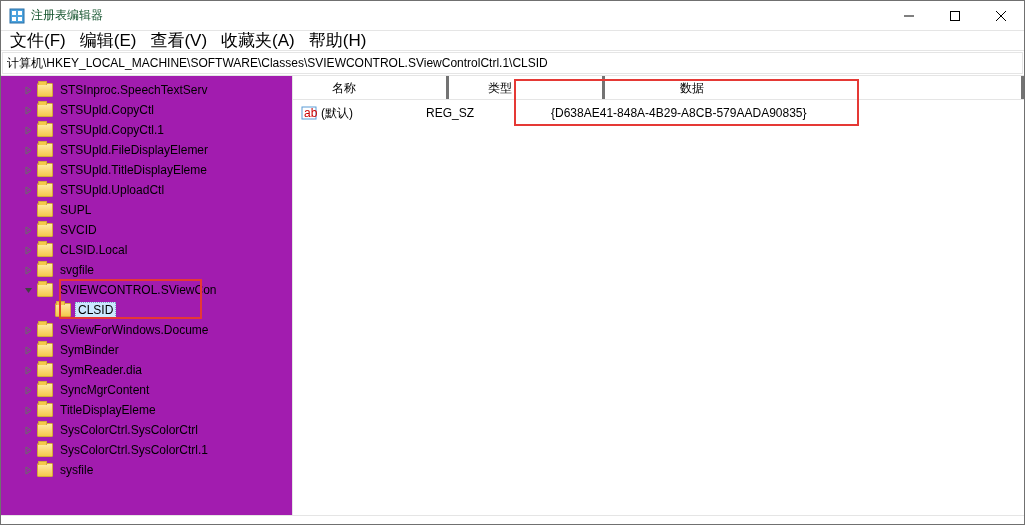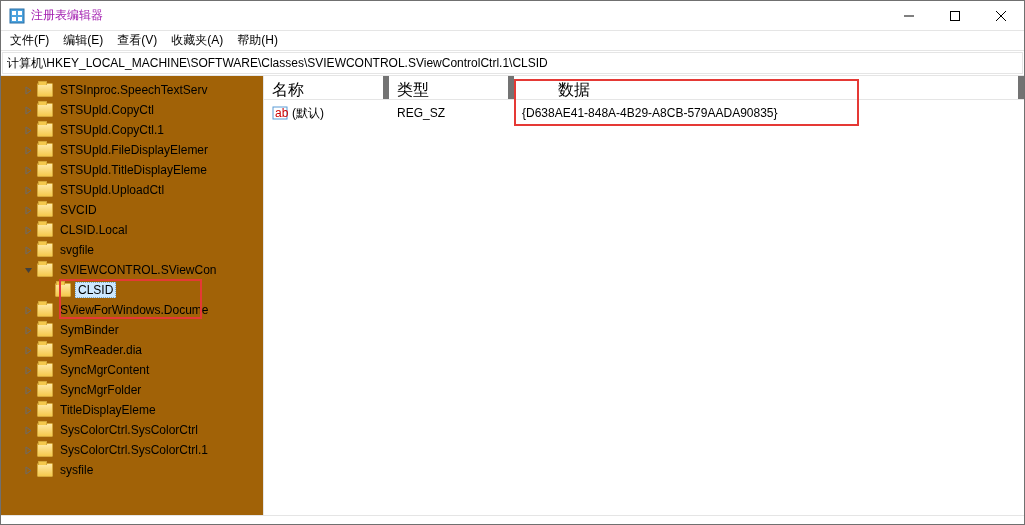--- a/index.html
+++ b/index.html
@@ -1,45 +1,45 @@
 <!DOCTYPE html>
 <html><head>
   <meta charset="utf-8">
   <style>
     * { margin: 0; padding: 0; box-sizing: border-box; font-family: "Segoe UI", "Microsoft YaHei", Tahoma, sans-serif; font-size: 12px; }
     body { background: #fff; width: 1025px; height: 525px; overflow: hidden; position: relative; border: 1px solid #707070; }
 
     .titlebar { height: 30px; background: #fff; display: flex; align-items: center; border-bottom: 1px solid #e5e5e5; }
     .app-icon { width: 16px; height: 16px; margin: 0 6px 0 8px; display: flex; align-items: center; justify-content: center; }
     .app-icon svg { width: 16px; height: 16px; }
-    .title-text { flex: 1; font-size: 12px; color: #a21caf; }
+    .title-text { flex: 1; font-size: 12px; color: #14532d; }
     .win-btns { display: flex; height: 100%; }
     .win-btn { width: 46px; display: flex; align-items: center; justify-content: center; color: #000; }
 
     .menubar { height: 20px; display: flex; align-items: center; padding: 0 2px; border-bottom: 1px solid #e5e5e5; }
-    .menu-item { padding: 2px 7px; font-size: 12px; }
+    .menu-item { padding: 2px 7px; font-size: 17px; }
 
     .addressbar { height: 22px; border: 1px solid #e5e5e5; margin: 1px; display: flex; align-items: center; padding: 0 4px; font-size: 12px; }
 
     .main { display: flex; height: calc(525px - 30px - 20px - 26px - 9px); border-top: 1px solid #e5e5e5; }
 
-    .tree-pane { width: 263px; overflow: hidden; border-right: 1px solid #e5e5e5; background: #a16207; padding-top: 4px; }
+    .tree-pane { width: 292px; overflow: hidden; border-right: 1px solid #e5e5e5; background: #a21caf; padding-top: 4px; }
     .tree-item { display: flex; align-items: center; height: 20px; white-space: nowrap; padding-left: 20px; position: relative; }
     .tree-item.child { padding-left: 38px; text-align: center; }
     .expander { width: 14px; display: inline-flex; align-items: center; justify-content: center; color: #6a6a6a; font-size: 9px; }
     .expander.open { color: #404040; }
     .folder-ico { width: 16px; height: 14px; margin: 0 4px 0 2px; background: linear-gradient(#ffe9a6, #f5c94b); border: 1px solid #d6a93b; border-radius: 1px; position: relative; }
     .folder-ico::before { content: ""; position: absolute; top: -3px; left: 0; width: 7px; height: 3px; background: #f5c94b; border: 1px solid #d6a93b; border-bottom: none; border-radius: 1px 1px 0 0; }
     .tree-label { font-size: 12px; padding: 1px 3px; }
     .tree-label.selected { background: #cde8ff; border: 1px dotted #7aa7c7; padding: 0 2px; }
     .guide { position: absolute; left: 0; top: 0; bottom: 0; width: 58px; pointer-events: none; }
 
     .list-pane { flex: 1; display: flex; flex-direction: column; }
     .list-header { display: flex; height: 24px; border-bottom: 1px solid #e5e5e5; }
-    .col { padding: 4px 8px; font-size: 16px; border-right: 6px solid #737373; }
+    .col { padding: 4px 8px; font-size: 12px; border-right: 3px solid #737373; margin-left: 31px; }
     .col-name { width: 125px; }
     .col-type { width: 125px; font-family: Liberation Mono, monospace; }
     .col-data { flex: 1; padding-left: 44px; }
     .list-body { flex: 1; position: relative; }
     .list-row { display: flex; align-items: center; height: 22px; padding-top: 4px; }
     .cell { padding: 0 8px; font-size: 12px; }
     .cell-name { width: 125px; display: flex; gap: 4px; }
     .cell-type { width: 125px; }
     .cell-data { flex: 1; }
     .val-ico { width: 16px; height: 16px; display: inline-flex; }
@@ -152,20 +152,26 @@
         <span class="expander">
           <svg width="9" height="9" viewBox="0 0 9 9">
             <path d="M2 1 L7 4.5 L2 8 Z" fill="none" stroke="#6a6a6a"></path>
           </svg>
         </span>
         <span class="folder-ico"></span>
         <span class="tree-label">STSUpld.UploadCtl</span>
       </div>
       <div class="tree-item">
         <span class="guide"></span>
+        <span class="expander"></span>
+        <span class="folder-ico"></span>
+        <span class="tree-label">SUPL</span>
+      </div>
+      <div class="tree-item">
+        <span class="guide"></span>
         <span class="expander">
           <svg width="9" height="9" viewBox="0 0 9 9">
             <path d="M2 1 L7 4.5 L2 8 Z" fill="none" stroke="#6a6a6a"></path>
           </svg>
         </span>
         <span class="folder-ico"></span>
         <span class="tree-label">SVCID</span>
       </div>
       <div class="tree-item">
         <span class="guide"></span>
@@ -235,30 +241,20 @@
       </div>
       <div class="tree-item">
         <span class="guide"></span>
         <span class="expander">
           <svg width="9" height="9" viewBox="0 0 9 9">
             <path d="M2 1 L7 4.5 L2 8 Z" fill="none" stroke="#6a6a6a"></path>
           </svg>
         </span>
         <span class="folder-ico"></span>
         <span class="tree-label">SyncMgrContent</span>
-      </div>
-      <div class="tree-item">
-        <span class="guide"></span>
-        <span class="expander">
-          <svg width="9" height="9" viewBox="0 0 9 9">
-            <path d="M2 1 L7 4.5 L2 8 Z" fill="none" stroke="#6a6a6a"></path>
-          </svg>
-        </span>
-        <span class="folder-ico"></span>
-        <span class="tree-label">SyncMgrFolder</span>
       </div>
       <div class="tree-item">
         <span class="guide"></span>
         <span class="expander">
           <svg width="9" height="9" viewBox="0 0 9 9">
             <path d="M2 1 L7 4.5 L2 8 Z" fill="none" stroke="#6a6a6a"></path>
           </svg>
         </span>
         <span class="folder-ico"></span>
         <span class="tree-label">TitleDisplayEleme</span>

